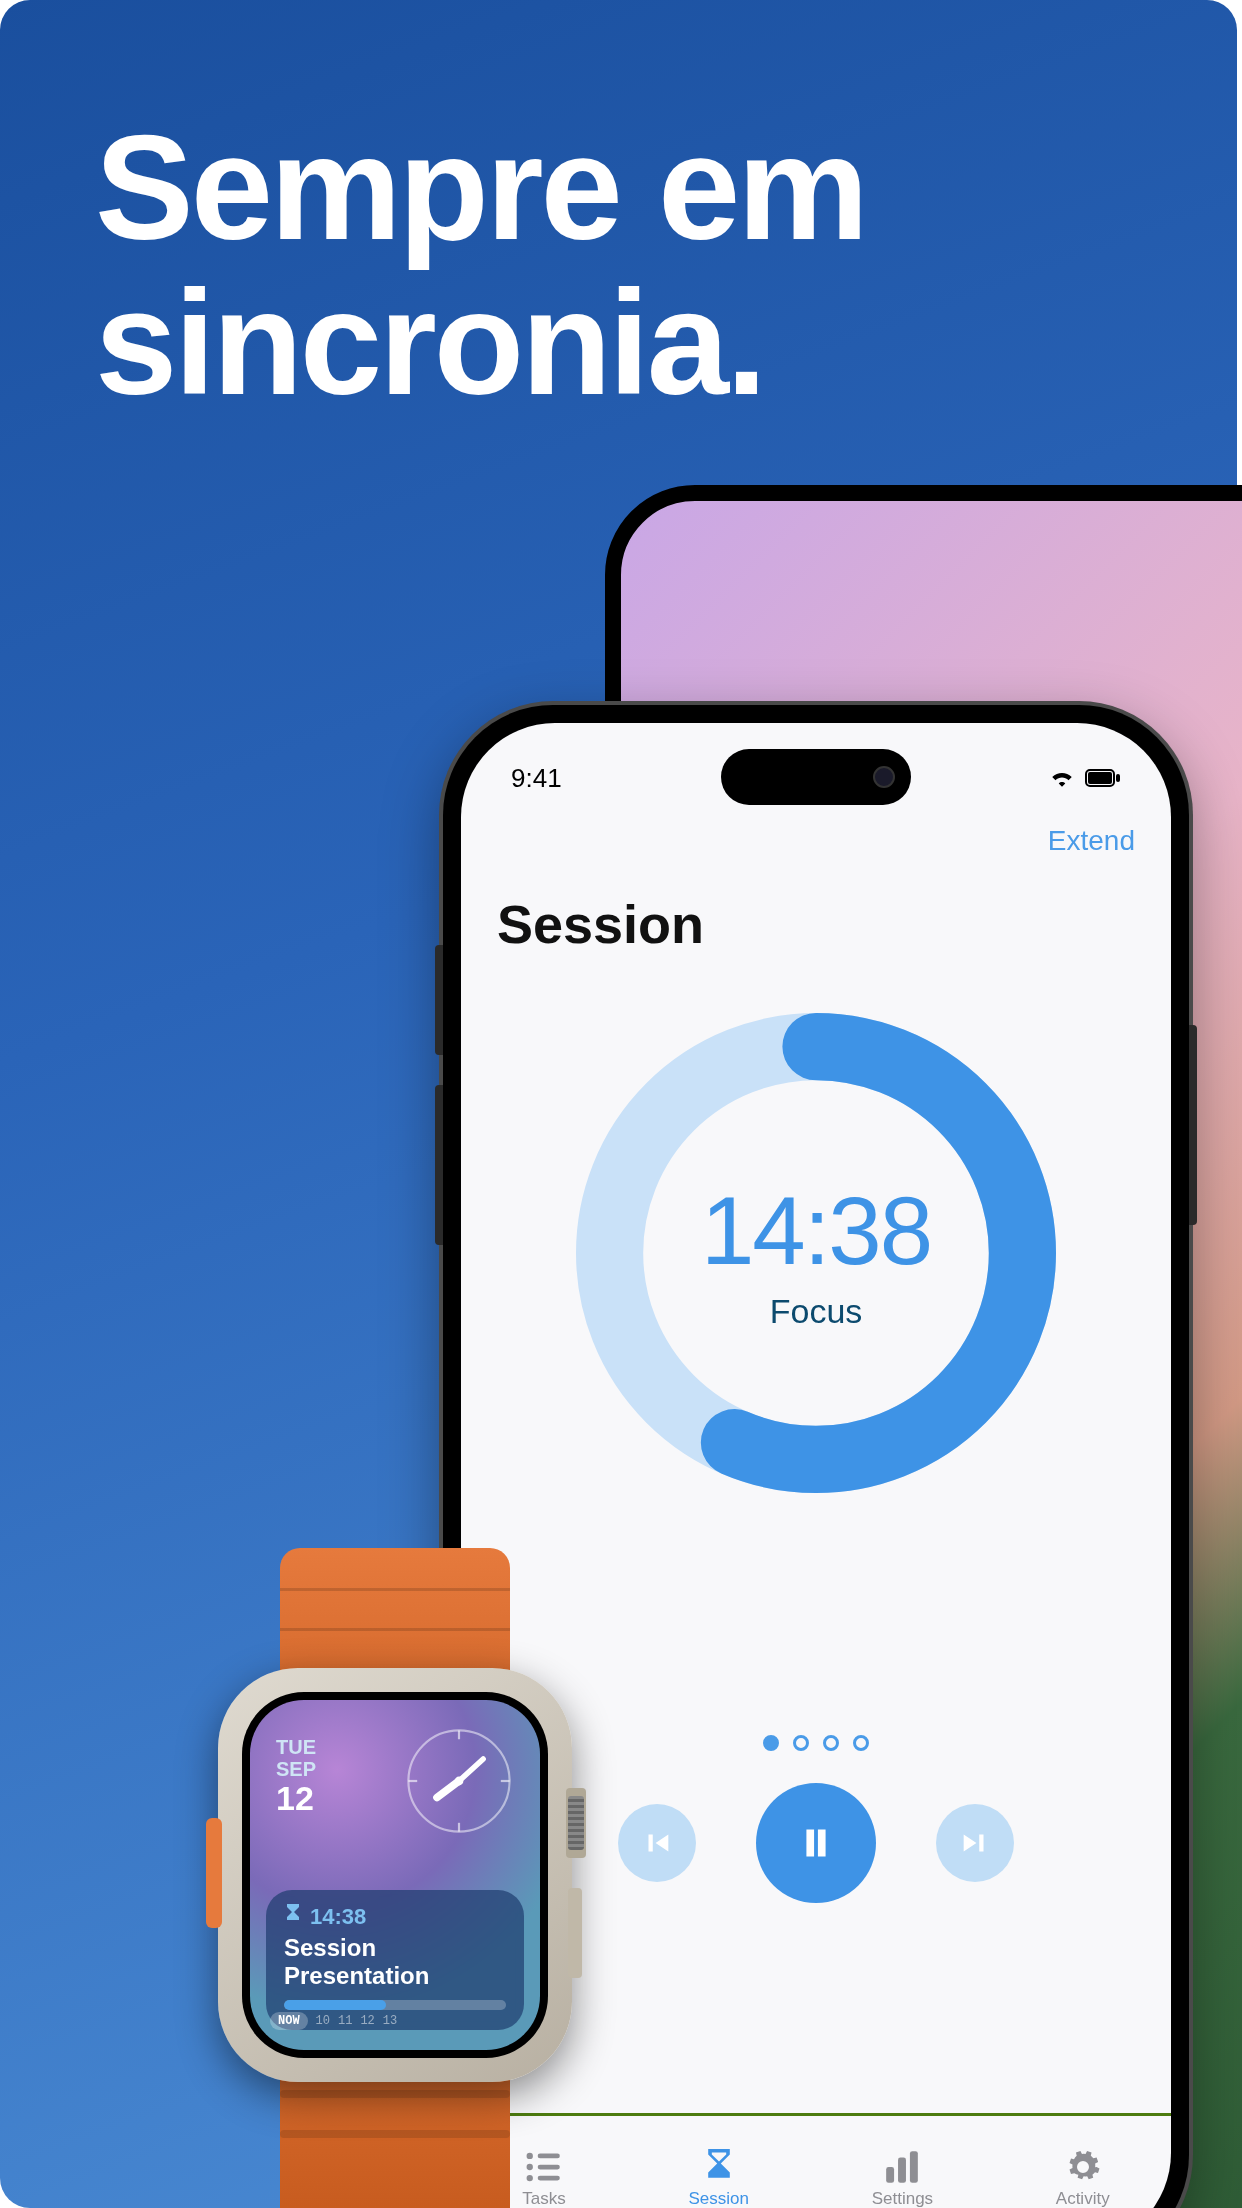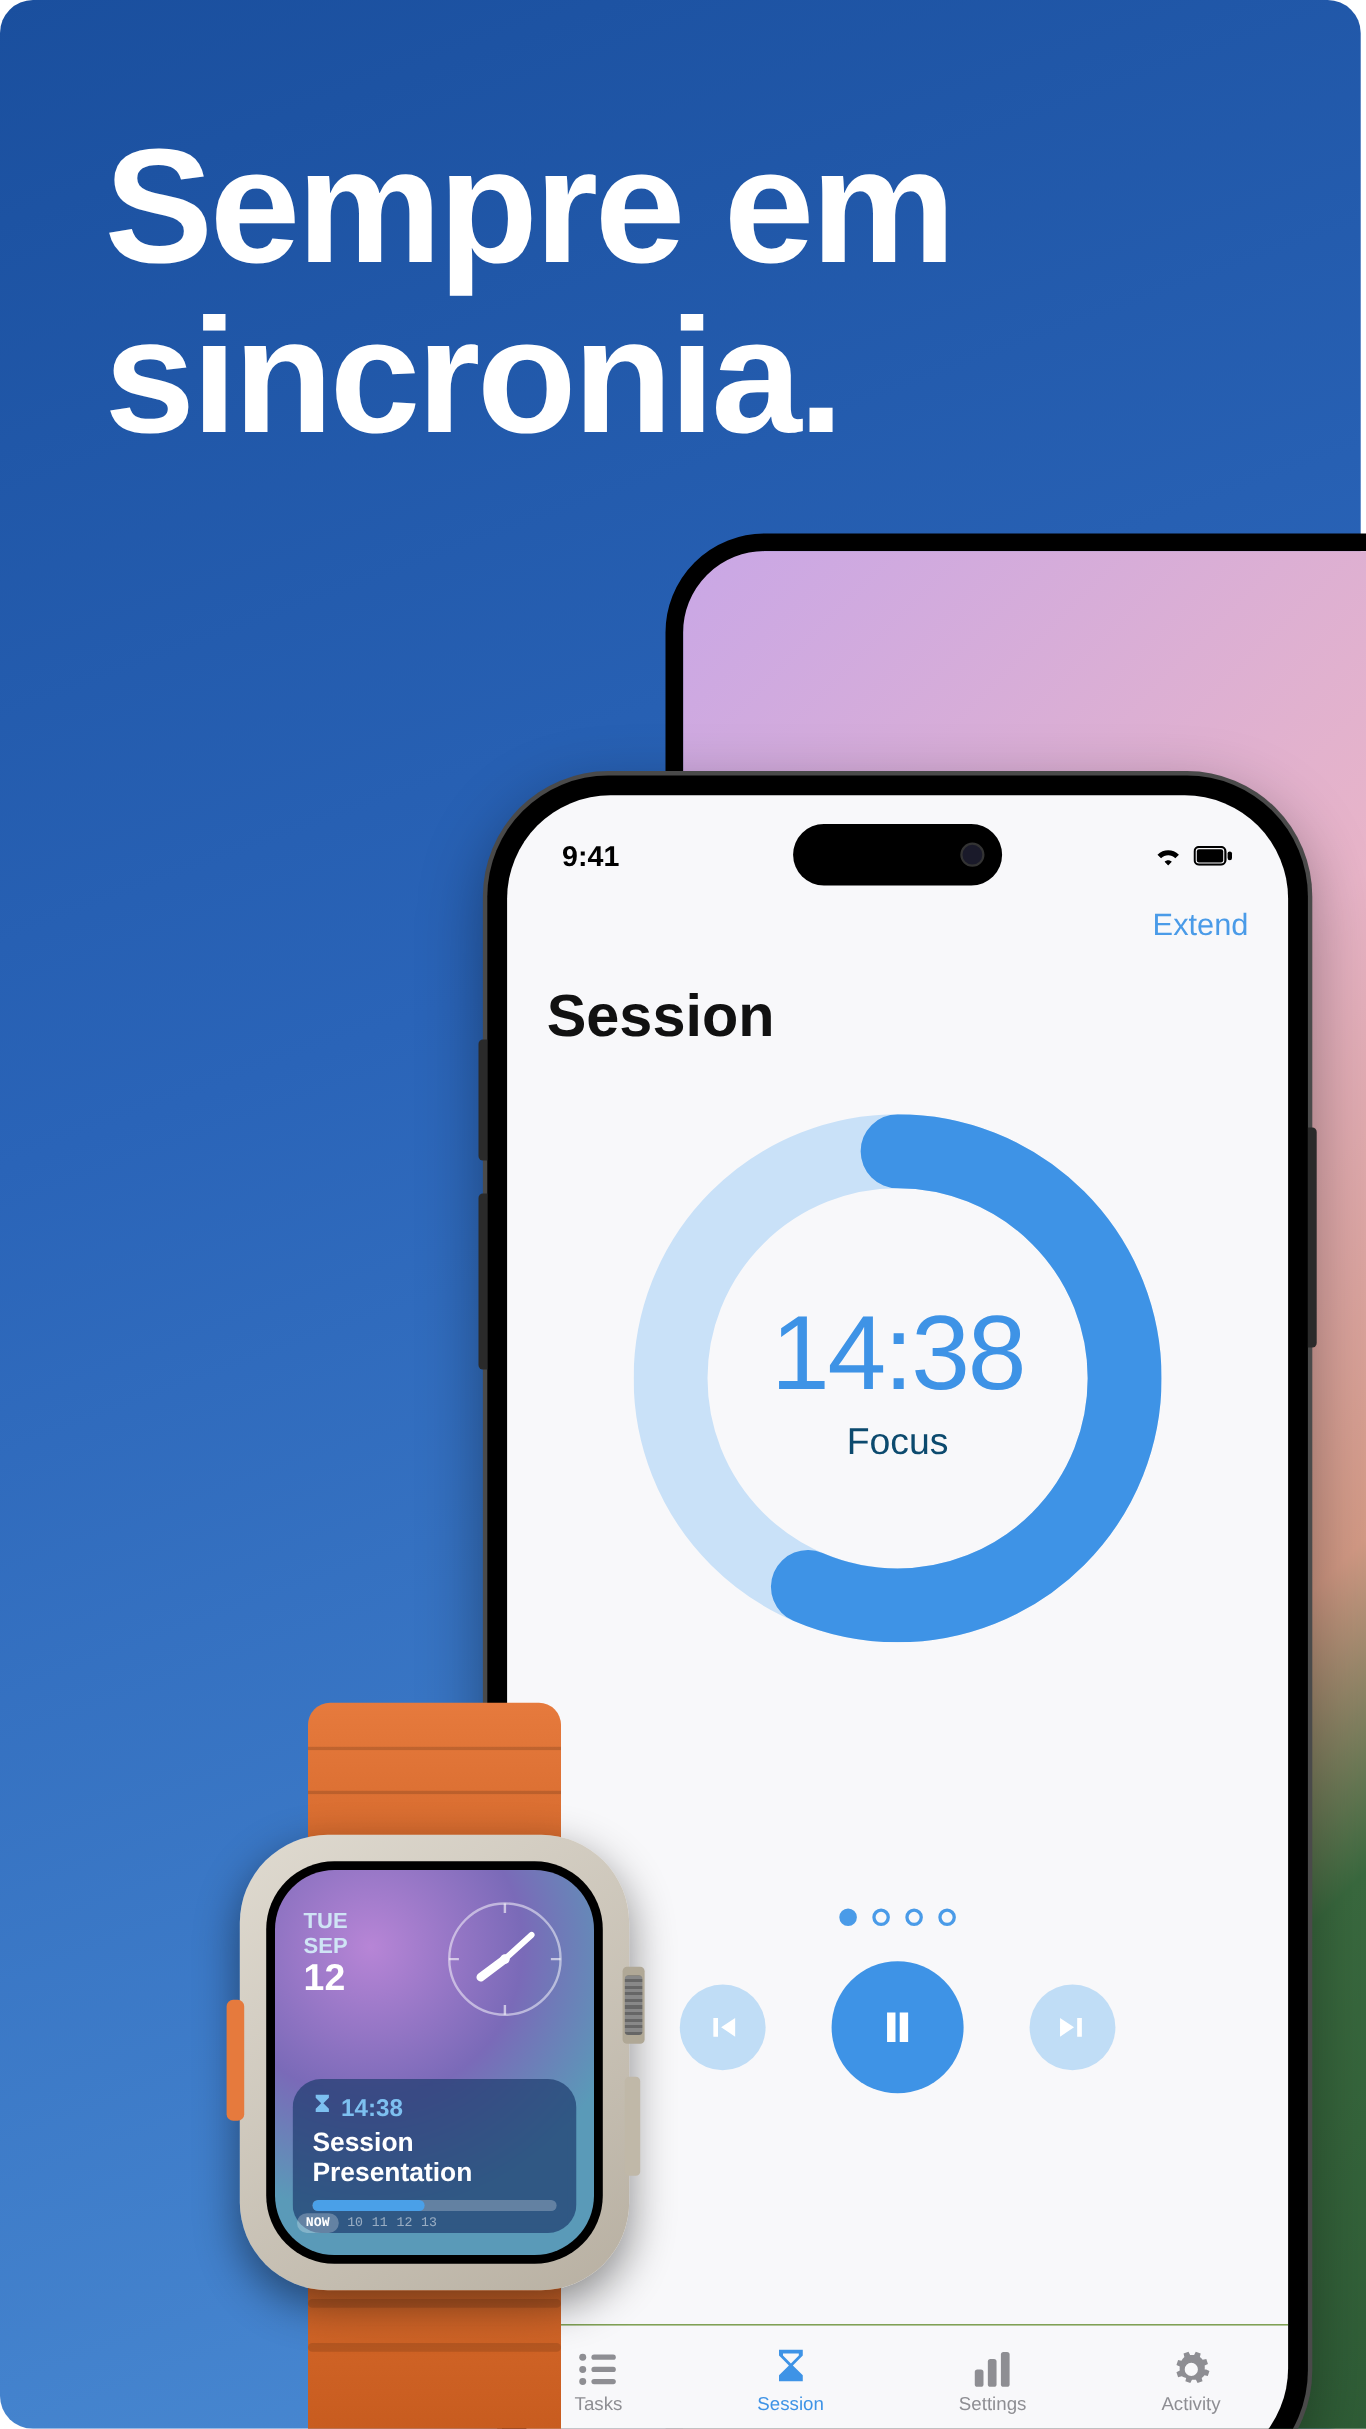--- a/index.html
+++ b/index.html
@@ -38,21 +38,21 @@
   .notch {
     position: absolute; left: 50%; top: 26px; transform: translateX(-50%);
     width: 190px; height: 56px; background: #000; border-radius: 40px;
     display:flex; align-items:center; justify-content:flex-end; padding-right:16px;
   }
   .notch::after { content:''; width:18px; height:18px; border-radius:50%; background:#1a1a2a; border:2px solid #333; }
 
   .status-bar {
     position: absolute; left: 0; right: 0; top: 30px; height: 50px;
     display:flex; justify-content:space-between; align-items:center; padding: 0 50px;
-    font-weight:700; font-size:26px;
+    font-weight:400; font-size:26px;
   }
   .status-icons { display:flex; gap:10px; align-items:center; }
   .wifi-ic, .battery-ic { display:inline-block; }
 
   .extend-btn {
     position: absolute; right: 36px; top: 102px;
     color: #4a9be8; font-size: 28px; font-weight: 400;
   }
   .session-title {
     position: absolute; left: 36px; top: 170px;
@@ -86,22 +86,22 @@
   .transport {
     position:absolute; left:0; right:0; top:1060px;
     display:flex; justify-content:center; align-items:center; gap:60px;
   }
   .t-btn { width:78px; height:78px; border-radius:50%; background:#c0ddf6; display:flex; align-items:center; justify-content:center; }
   .t-btn.big { width:120px; height:120px; background:#3e93e6; }
   .t-btn svg { fill:#fff; }
 
   .tabbar {
     position:absolute; left:0; right:0; bottom:38px; height:96px;
-    display:flex; justify-content:space-around; align-items:center;
-    border-top:1px solid #4d7c0f; padding-top:8px;
+    display:flex; justify-content:space-around; align-items:flex-end;
+    border-top:3px solid #4d7c0f; padding-top:8px;
   }
   .tab { display:flex; flex-direction:column; align-items:center; gap:4px; color:#8e8e93; font-size:17px; }
   .tab.active { color:#3e93e6; }
   .tab-ic { width:42px; height:36px; display:flex; align-items:center; justify-content:center; }
 
   
   .watch-band-top { position:absolute; left:280px; top:1548px; width:230px; height:140px; background:linear-gradient(#e67a3d,#d66a2d); border-radius:20px 20px 0 0; }
   .watch-band-top::before,.watch-band-top::after{content:'';position:absolute;left:0;right:0;height:3px;background:rgba(0,0,0,.15);}
   .watch-band-top::before{top:40px}.watch-band-top::after{top:80px}
   .watch-band-bot { position:absolute; left:280px; top:2050px; width:230px; height:180px; background:linear-gradient(#d66a2d,#c65a1d); border-radius:0 0 20px 20px; }

